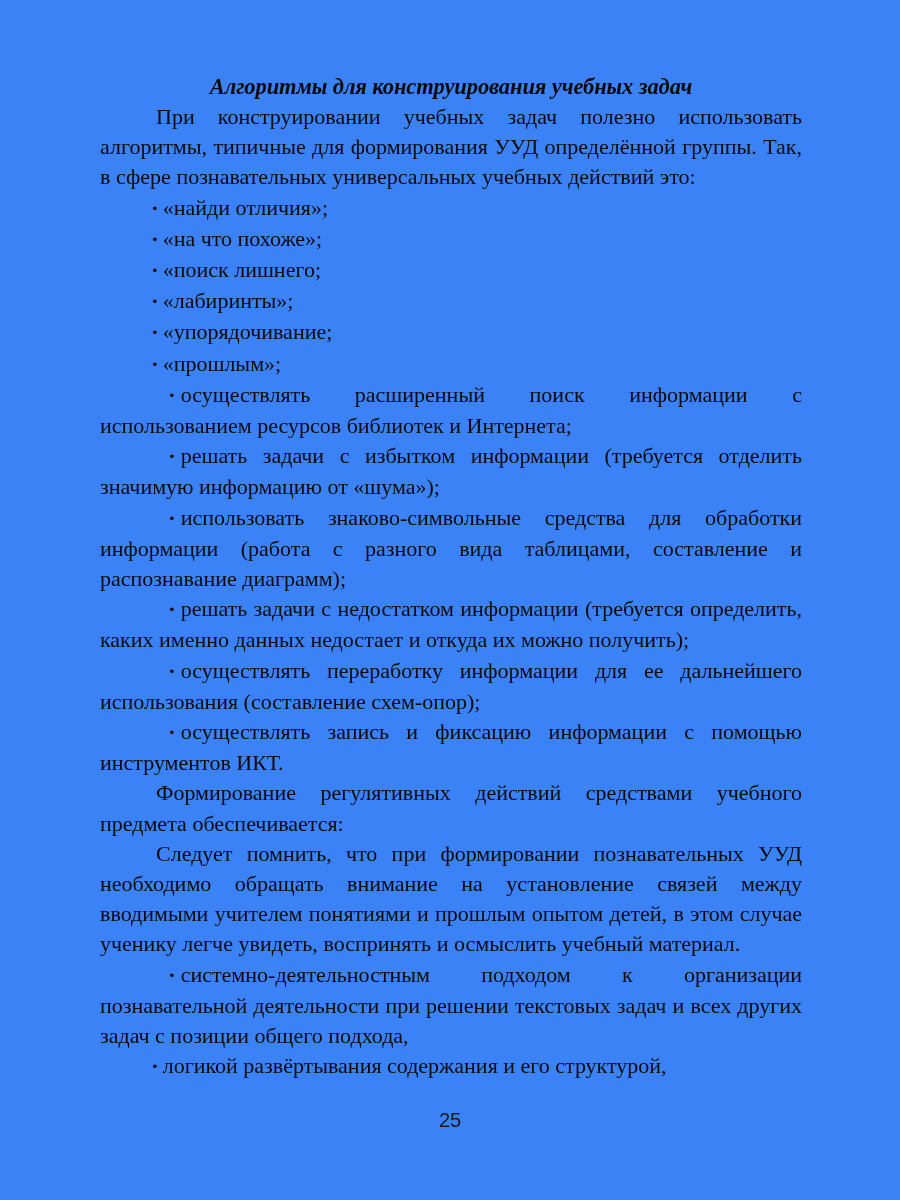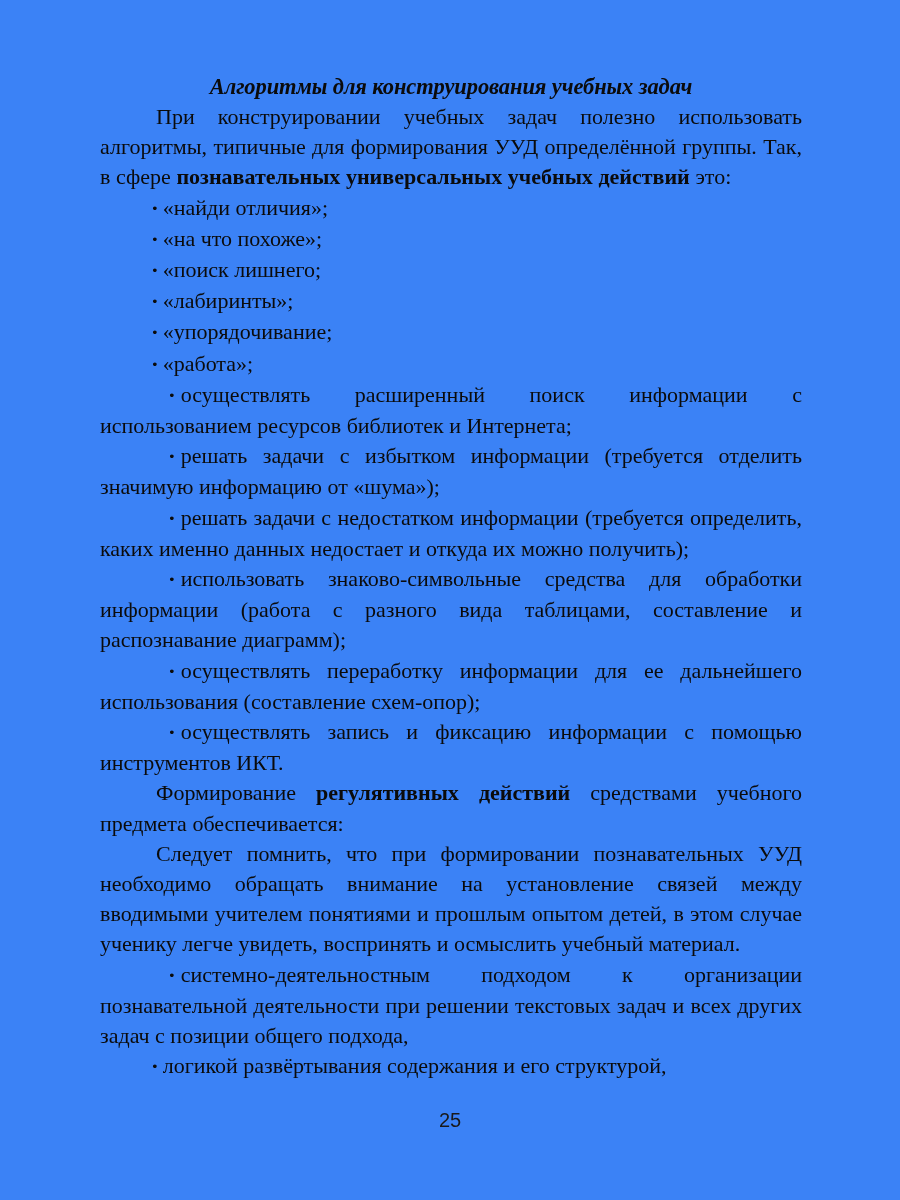--- a/index.html
+++ b/index.html
@@ -52,21 +52,21 @@
     text-indent: 56px;
     margin: 0;
     hyphens: manual;
     word-spacing: 0.1px;
   }
   .para.last-line-left {
     text-align-last: left;
   }
 
   .para b, .para strong {
-    font-weight: bold;
+    font-weight: normal;
   }
 
   
   .bullet {
     font-size: 22px;
     line-height: 30.2px;
     margin: 0;
     text-align: justify;
     text-justify: inter-word;
     text-align-last: left;
@@ -117,26 +117,26 @@
 
     <h1 class="doc-title">Алгоритмы для конструирования учебных задач</h1>
 
     <p class="para"><span>При конструировании учебных задач полезно использовать алгоритмы, типичные для формирования УУД определённой группы. Так, в сфере </span><b>познавательных универсальных учебных действий</b><span> это:</span></p>
 
     <p class="bullet short"><span class="bul">•</span><span>«найди отличия»;</span></p>
     <p class="bullet short"><span class="bul">•</span><span>«на что похоже»;</span></p>
     <p class="bullet short"><span class="bul">•</span><span>«поиск лишнего;</span></p>
     <p class="bullet short"><span class="bul">•</span><span>«лабиринты»;</span></p>
     <p class="bullet short"><span class="bul">•</span><span>«упорядочивание;</span></p>
-    <p class="bullet short"><span class="bul">•</span><span>«работа»;</span></p>
+    <p class="bullet short"><span class="bul">•</span><span>«прошлым»;</span></p>
 
     <p class="bullet long"><span class="bul">•</span><span>осуществлять расширенный поиск информации с использованием ресурсов библиотек и Интернета;</span></p>
     <p class="bullet long"><span class="bul">•</span><span>решать задачи с избытком информации (требуется отделить значимую информацию от «шума»);</span></p>
+    <p class="bullet long"><span class="bul">•</span><span>использовать знаково-символьные средства для обработки информации (работа с разного вида таблицами, составление и распознавание диаграмм);</span></p>
     <p class="bullet long"><span class="bul">•</span><span>решать задачи с недостатком информации (требуется определить, каких именно данных недостает и откуда их можно получить);</span></p>
-    <p class="bullet long"><span class="bul">•</span><span>использовать знаково-символьные средства для обработки информации (работа с разного вида таблицами, составление и распознавание диаграмм);</span></p>
     <p class="bullet long"><span class="bul">•</span><span>осуществлять переработку информации для ее дальнейшего использования (составление схем-опор);</span></p>
     <p class="bullet long"><span class="bul">•</span><span>осуществлять запись и фиксацию информации с помощью инструментов ИКТ.</span></p>
 
     <p class="para last-line-left"><span>Формирование </span><b>регулятивных действий</b><span> средствами учебного предмета обеспечивается:</span></p>
 
     <p class="para last-line-left">Следует помнить, что при формировании познавательных УУД необходимо обращать внимание на установление связей между вводимыми учителем понятиями и прошлым опытом детей, в этом случае ученику легче увидеть, воспринять и осмыслить учебный материал.</p>
 
     <p class="bullet long"><span class="bul">•</span><span>системно-деятельностным подходом к организации познавательной деятельности при решении текстовых задач и всех других задач с позиции общего подхода,</span></p>
     <p class="bullet short"><span class="bul">•</span><span>логикой развёртывания содержания и его структурой,</span></p>
 

